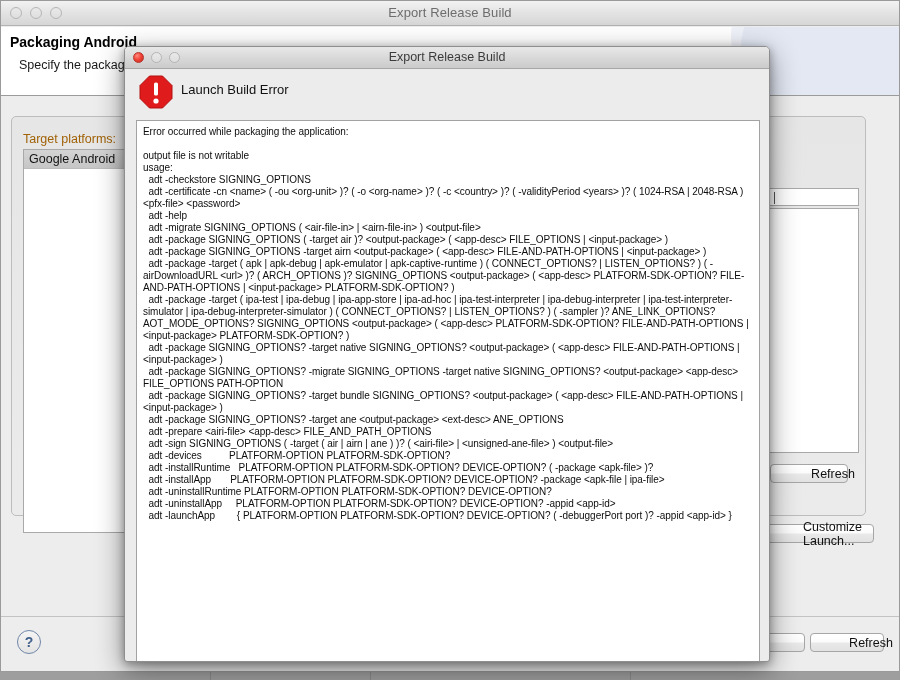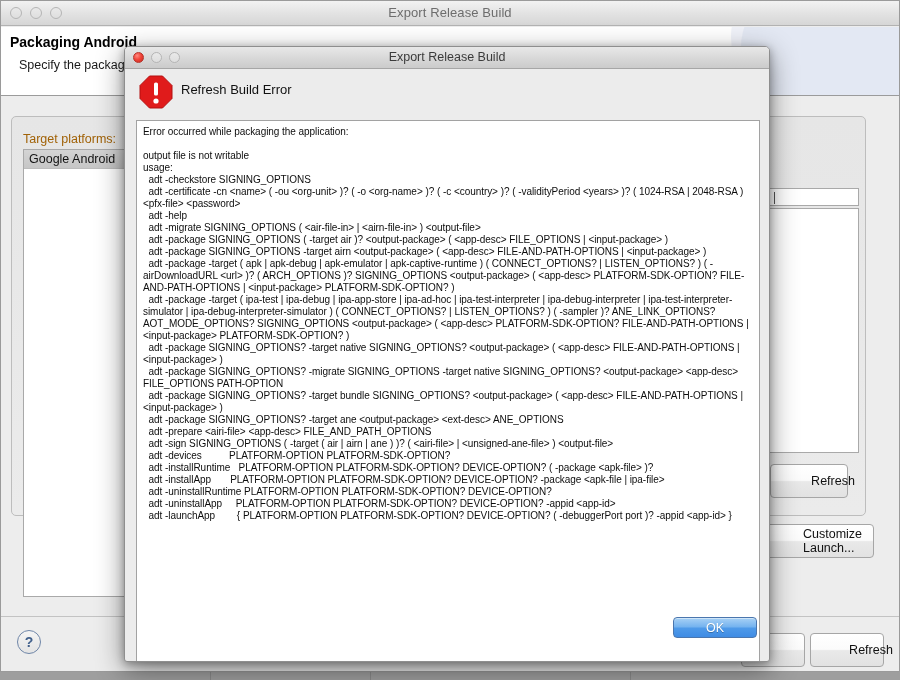--- a/index.html
+++ b/index.html
@@ -123,21 +123,21 @@
     background: #ffffff;
     border: 1px solid #a9a9a9;
     box-sizing: border-box;
   }
   .textfield .caret {
     position: absolute; left: 4px; top: 3px;
     width: 1px; height: 12px; background: #555;
   }
   .aqua-btn {
     position: absolute;
-    height: 34px;
+    height: 19px;
     border: 1px solid #a6a6a6;
     border-radius: 4px;
     background: linear-gradient(to bottom, #ffffff 0%, #fbfbfb 48%, #e9e9e9 52%, #e2e2e2 100%);
     font-size: 12.5px;
     color: #111;
     display: flex; align-items: center; justify-content: center;
     box-shadow: 0 1px 0 rgba(255,255,255,.6) inset;
     box-sizing: border-box;
     cursor: default;
     padding-left: 48px;
@@ -268,21 +268,21 @@
     <div class="hdr-title">Packaging Android</div>
     <div class="hdr-sub">Specify the packaging settings</div>
   </div>
 
   <div id="wizard-body">
 
     <div class="group-box"></div>
 
     <div class="field-label" style="left:22px; top:36px;">Target platforms:</div>
 
-    <div class="listbox" style="left:22px; top:53px; width:110px; height:448px;">
+    <div class="listbox" style="left:22px; top:53px; width:110px; height:384px;">
       <div class="row-selected">Google Android</div>
     </div>
 
     <div class="textfield" style="left:768px; top:92px; width:90px; height:18px;">
       <div class="caret"></div>
     </div>
 
     <div class="listbox" style="left:768px; top:112px; width:90px; height:245px;"></div>
 
     <div class="aqua-btn" style="left:769px; top:368px; width:78px;">Refresh</div>
@@ -315,21 +315,21 @@
     </div>
     <div class="title">Export Release Build</div>
   </div>
 
   <div id="dlg-head">
     <svg id="error-icon" viewBox="0 0 34 34">
       <polygon points="10.5,1 23.5,1 33,10.5 33,23.5 23.5,33 10.5,33 1,23.5 1,10.5" fill="#e01b1b" stroke="#b31010" stroke-width="1"></polygon>
       <rect x="15" y="7.5" width="4" height="13" rx="1.6" fill="#ffffff"></rect>
       <circle cx="17" cy="26" r="2.6" fill="#ffffff"></circle>
     </svg>
-    <div class="head-text">Refresh Build Error</div>
+    <div class="head-text">Launch Build Error</div>
   </div>
 
   <div id="error-text-box">
     <pre>Error occurred while packaging the application:
 
 output file is not writable
 usage:
   adt -checkstore SIGNING_OPTIONS
   adt -certificate -cn &lt;name&gt; ( -ou &lt;org-unit&gt; )? ( -o &lt;org-name&gt; )? ( -c &lt;country&gt; )? ( -validityPeriod &lt;years&gt; )? ( 1024-RSA | 2048-RSA ) &lt;pfx-file&gt; &lt;password&gt;
   adt -help
@@ -345,16 +345,13 @@
   adt -prepare &lt;airi-file&gt; &lt;app-desc&gt; FILE_AND_PATH_OPTIONS
   adt -sign SIGNING_OPTIONS ( -target ( air | airn | ane ) )? ( &lt;airi-file&gt; | &lt;unsigned-ane-file&gt; ) &lt;output-file&gt;
   adt -devices          PLATFORM-OPTION PLATFORM-SDK-OPTION?
   adt -installRuntime   PLATFORM-OPTION PLATFORM-SDK-OPTION? DEVICE-OPTION? ( -package &lt;apk-file&gt; )?
   adt -installApp       PLATFORM-OPTION PLATFORM-SDK-OPTION? DEVICE-OPTION? -package &lt;apk-file | ipa-file&gt;
   adt -uninstallRuntime PLATFORM-OPTION PLATFORM-SDK-OPTION? DEVICE-OPTION?
   adt -uninstallApp     PLATFORM-OPTION PLATFORM-SDK-OPTION? DEVICE-OPTION? -appid &lt;app-id&gt;
   adt -launchApp        { PLATFORM-OPTION PLATFORM-SDK-OPTION? DEVICE-OPTION? ( -debuggerPort port )? -appid &lt;app-id&gt; }</pre>
   </div>
 
-  <div id="dlg-footer">
-    <div id="ok-button">OK</div>
-  </div>
 </div>
 
 </body></html>

